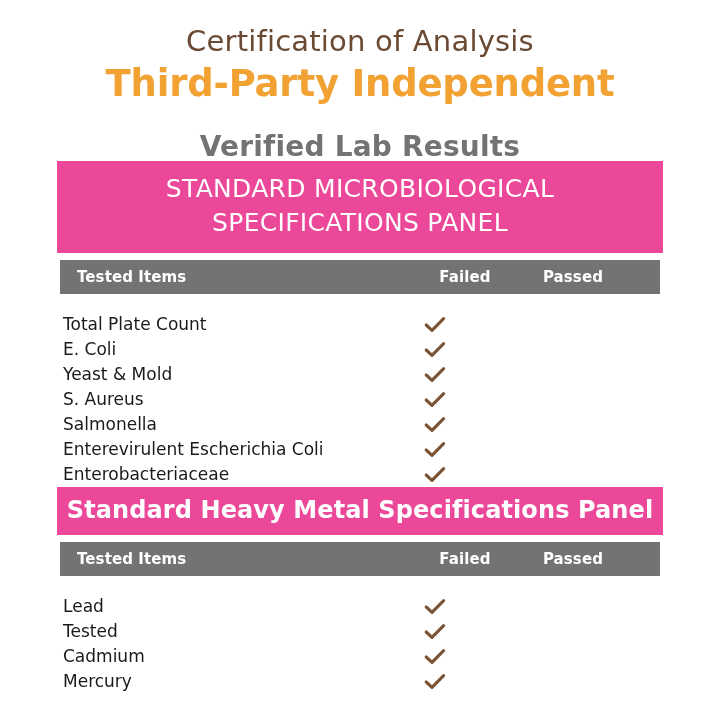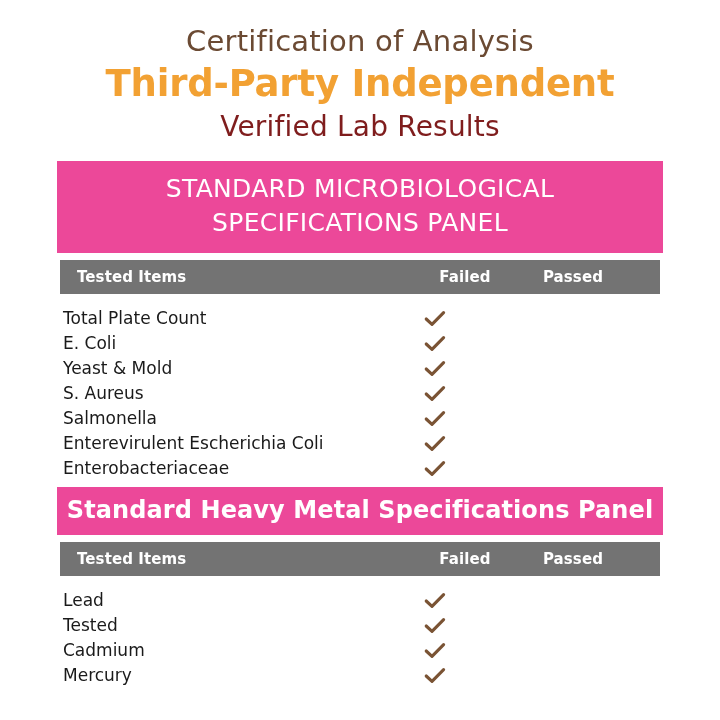--- a/index.html
+++ b/index.html
@@ -41,23 +41,24 @@
     font-size: 37px;
     line-height: 48px;
     font-weight: 700;
     color: #F2A133;
     letter-spacing: -0.2px;
     text-align: center;
   }
   .title-line3 {
     font-size: 28px;
     line-height: 38px;
-    font-weight: 400;
-    color: #7f1d1d;
+    font-weight: 700;
+    color: #737373;
     letter-spacing: 0.2px;
+    margin-top: 20px;
   }
 
   
   .panel {
     position: absolute;
     left: 57px;
     width: 606px;
   }
 
   .panel-banner {
@@ -106,21 +107,21 @@
     transform: translateX(-57px);
   }
   .th-failed {
     left: 0;
     width: 600px;
     text-align: center;
     transform: translateX(105px);
   }
 
   .rows {
-    margin-top: 12px;
+    margin-top: 18px;
     padding-left: 3px;
     text-align: center;
   }
   .row {
     position: relative;
     height: 25px;
   }
   .row-label {
     position: absolute;
     left: 3px;

